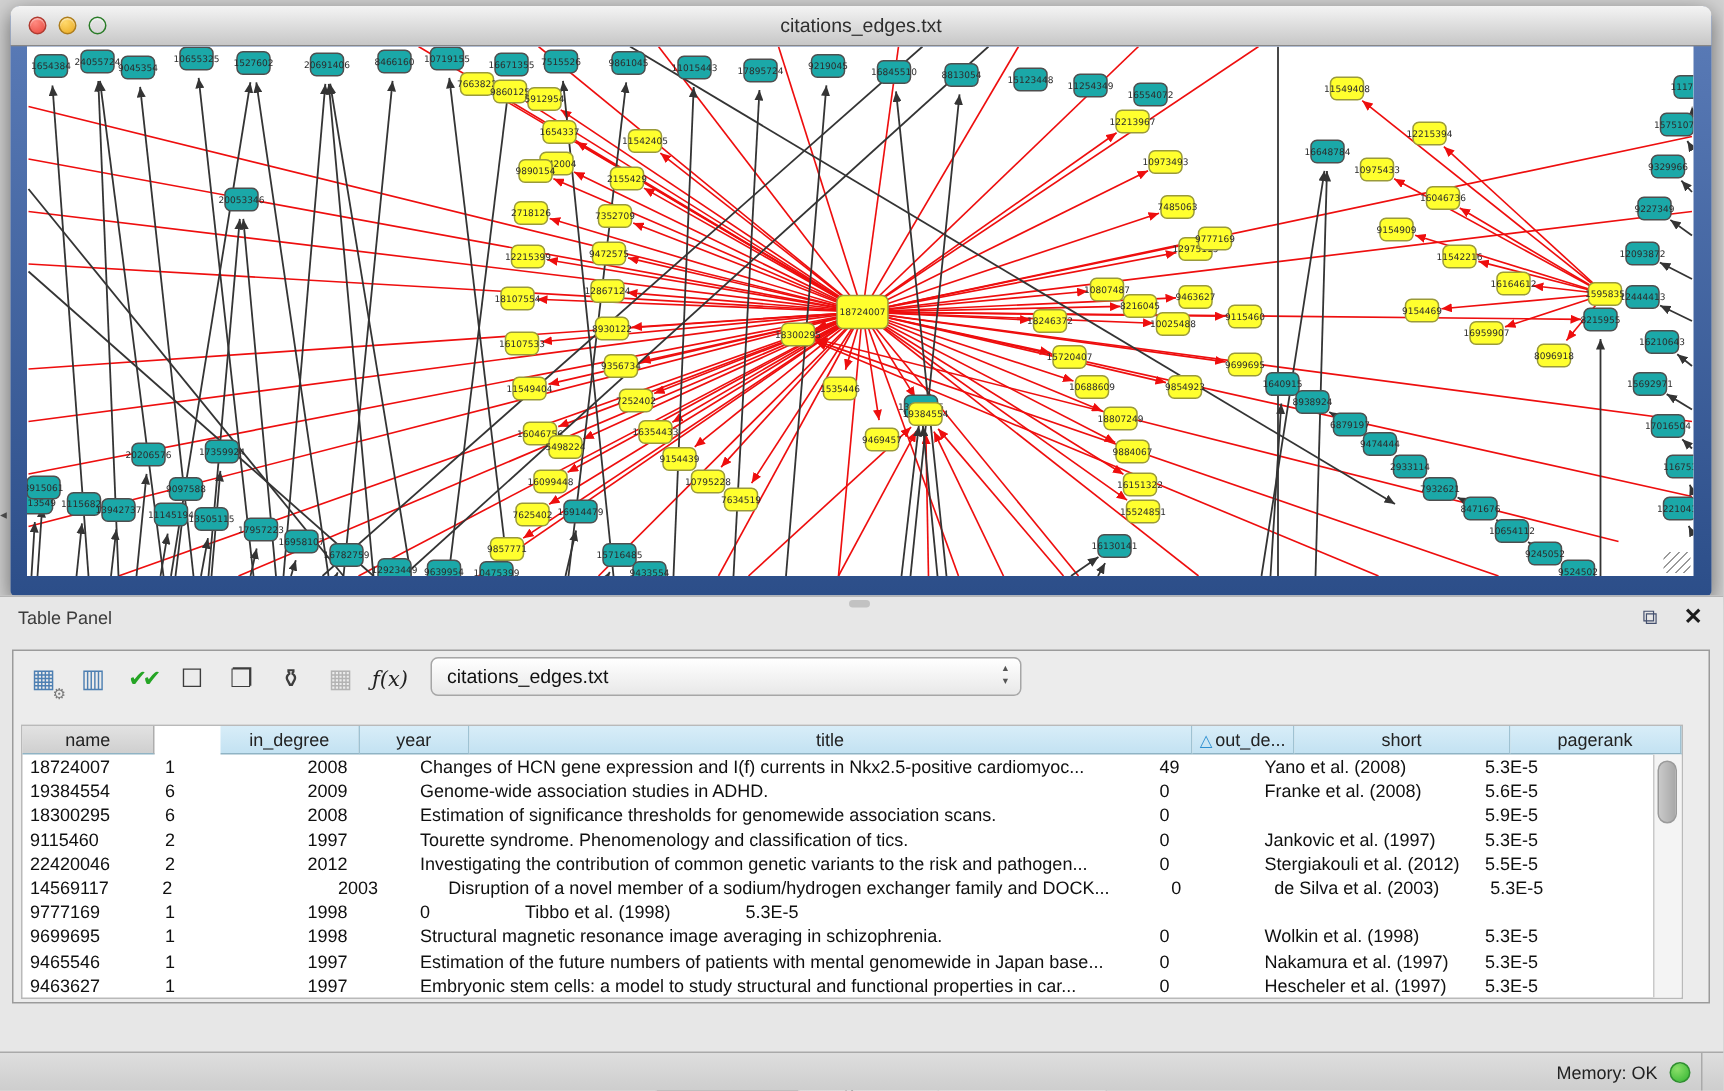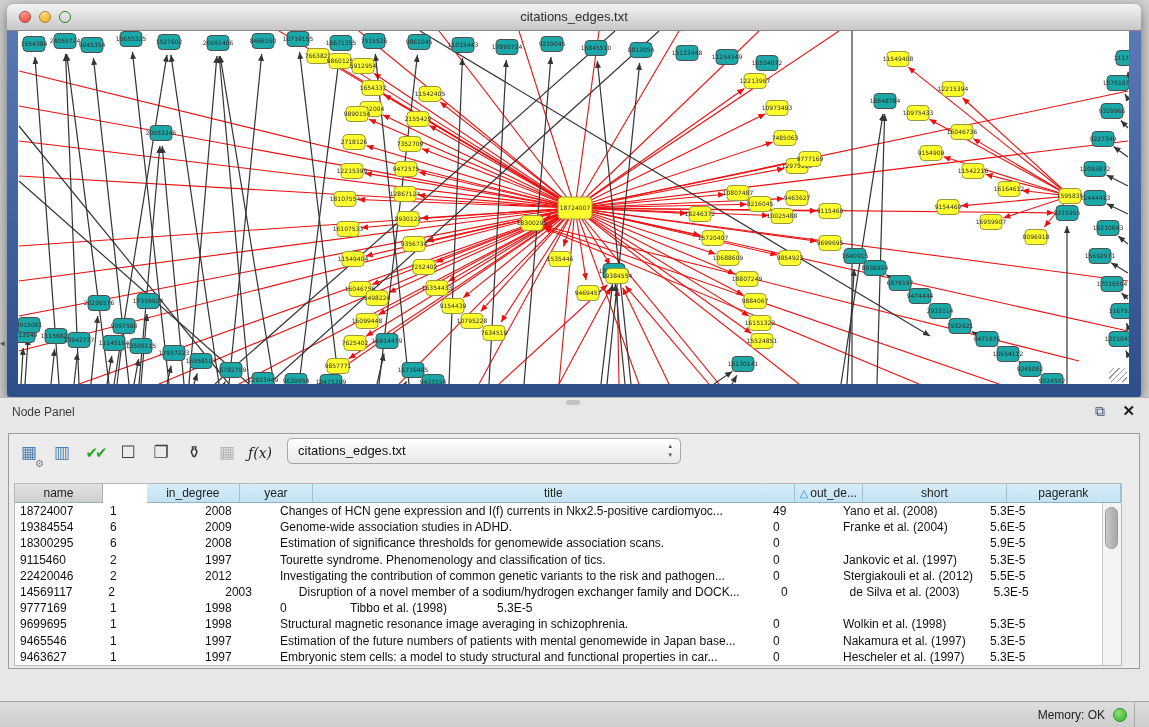--- a/index.html
+++ b/index.html
@@ -774,21 +774,21 @@
           <rect x="1040" y="157.5" width="22" height="15" rx="4" ry="4" fill="#ffff2e" stroke="#9a9a3a" stroke-width="1"></rect>
           <text x="1051" y="167" font-size="6" fill="#2c2c2c" text-anchor="middle">1595835</text>
         </g>
       </svg>
     <div id="grip"></div>
   </div>
 </div>
 
 <div id="tablepanel">
   <div id="tp-handle"></div>
-  <div id="tp-title">Node Panel</div>
+  <div id="tp-title">Table Panel</div>
   <div id="tp-float">⧉</div>
   <div id="tp-close">✕</div>
 
   <div id="innerbox">
     <div id="toolbar"><div class="tbtn blue">▦<span class="sub">⚙</span></div><div class="tbtn blue">▥</div><div class="tbtn green">✔✔</div><div class="tbtn dark">☐</div><div class="tbtn dark">❐</div><div class="tbtn dark">⚱</div><div class="tbtn disabled">▦</div><div class="tbtn fx">ƒ(x)</div></div>
     <div id="combo">
       <span id="combo-text">citations_edges.txt</span>
       <div id="combo-arrows">▴<br>▾</div>
     </div>
 
@@ -811,21 +811,21 @@
             <div class="td" style="width: 70px;">49</div>
             <div class="td" style="width: 147px;">Yano et al. (2008)</div>
             <div class="td" style="width: 117px;">5.3E-5</div>
           </div>
           <div class="tr">
             <div class="td" style="width: 90px;">19384554</div>
             <div class="td" style="width: 95px;">6</div>
             <div class="td" style="width: 75px;">2009</div>
             <div class="td" style="width: 493px;">Genome-wide association studies in ADHD.</div>
             <div class="td" style="width: 70px;">0</div>
-            <div class="td" style="width: 147px;">Franke et al. (2004)</div>
+            <div class="td" style="width: 147px;">Franke et al. (2008)</div>
             <div class="td" style="width: 117px;">5.6E-5</div>
           </div>
           <div class="tr">
             <div class="td" style="width: 90px;">18300295</div>
             <div class="td" style="width: 95px;">6</div>
             <div class="td" style="width: 75px;">2008</div>
             <div class="td" style="width: 493px;">Estimation of significance thresholds for genomewide association scans.</div>
             <div class="td" style="width: 70px;">0</div>
             <div class="td" style="width: 147px; margin-top: 37px;">Dudbridge et al. (2008)</div>
             <div class="td" style="width: 117px;">5.9E-5</div>

